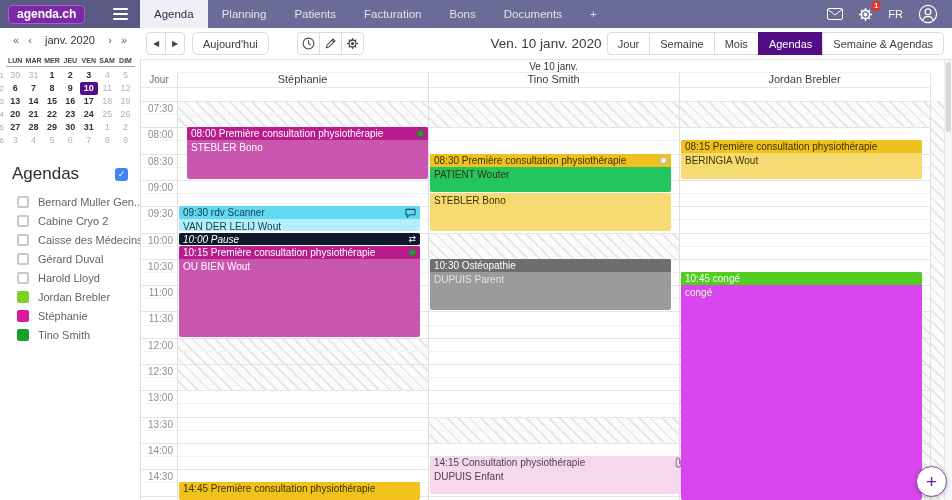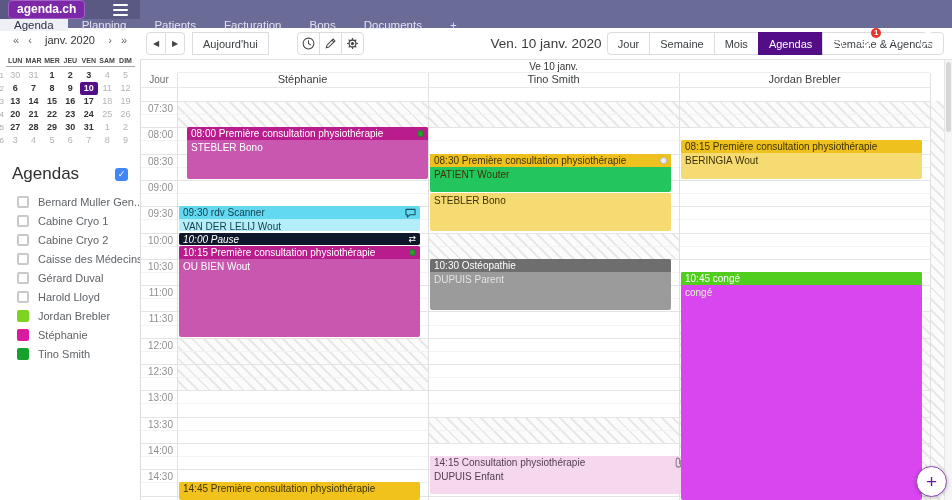--- a/index.html
+++ b/index.html
@@ -1,35 +1,35 @@
 <!DOCTYPE html>
 <html><head>
 <meta charset="utf-8">
 <style>
   html,body{margin:0;padding:0;overflow:hidden;background:#fff;}
   *{box-sizing:border-box;font-family:"Liberation Sans","DejaVu Sans",sans-serif;}
   .app{position:relative;width:952px;height:500px;overflow:hidden;background:#fff;}
 
   
-  .topbar{position:absolute;left:0;top:0;width:952px;height:28px;background:#6b6b97;display:flex;align-items:stretch;color:#fff;z-index:20;flex-direction:column;}
+  .topbar{position:absolute;left:0;top:0;width:952px;height:28px;background:#6b6b97;display:flex;align-items:stretch;color:#fff;z-index:20;}
   .brand{width:140px;background:#595984;display:flex;align-items:center;padding-left:8px;flex:none;}
   .logo{background:#7d28a6;border:1px solid #a45fc9;border-radius:4px;color:#fff;font-weight:bold;font-size:12px;padding:1px 8px 2px;cursor:pointer;}
   .hamburger{margin-left:auto;margin-right:12px;display:flex;flex-direction:column;gap:3px;cursor:pointer;}
   .hamburger i{display:block;width:15px;height:2px;background:#fff;border-radius:1px;}
   .tabs{display:flex;align-items:stretch;}
   .tab{padding:0 14px;display:flex;align-items:center;font-size:11.5px;color:#e2e3f0;cursor:pointer;white-space:nowrap;}
   .tab.active{background:#eef0f5;color:#30304a;}
   .topbar-right{margin-left:auto;display:flex;align-items:center;gap:15px;padding-right:14px;}
   .icon-btn{position:relative;display:flex;align-items:center;cursor:pointer;}
   .nbadge{position:absolute;top:-6px;right:-8px;background:#e5332c;color:#fff;font-size:8px;line-height:10px;padding:0 3px;border-radius:6px;font-weight:bold;}
   .lang{font-size:11px;color:#fff;cursor:pointer;}
 
   
   .toolbar{position:absolute;left:140px;top:28px;width:812px;height:32px;background:#fff;border-bottom:1px solid #e2e2e2;display:flex;align-items:center;z-index:15;}
-  .btn{height:23px;border:1px solid #d9dce1;background:#fff;font-size:11px;color:#3c4043;display:flex;align-items:center;justify-content:center;padding:0 10px;border-radius:0;cursor:pointer;white-space:nowrap;}
+  .btn{height:23px;border:1px solid #d9dce1;background:#fff;font-size:11px;color:#3c4043;display:flex;align-items:center;justify-content:center;padding:0 10px;border-radius:6px;cursor:pointer;white-space:nowrap;}
   .btn-group{display:flex;}
   .btn-group .btn{border-radius:0;margin-left:-1px;}
   .btn-group .btn:first-child{border-radius:4px 0 0 4px;margin-left:0;}
   .btn-group .btn:last-child{border-radius:0 4px 4px 0;}
   .arrow-btn{width:20px;padding:0;font-size:8px;color:#444;}
   .tool-icon{width:23px;padding:0;}
   .toolbar-title{position:absolute;left:0;width:812px;text-align:center;font-size:13.5px;color:#3a3a3a;pointer-events:none;}
   .view-group{margin-left:auto;margin-right:8px;display:flex;}
   .view-group .btn{border-radius:0;margin-left:-1px;}
   .view-group .btn:first-child{border-radius:4px 0 0 4px;margin-left:0;}
@@ -254,24 +254,20 @@
         </div>
       </div>
     <div class="agendas-title">
       <span>Agendas</span>
       <span class="master-cb">✓</span>
     </div>
     <div class="agenda-list" id="agenda-list">
         <div class="agenda-item">
           <span class="cb"></span>
           <span>Bernard Muller Gen...</span>
-        </div>
-        <div class="agenda-item">
-          <span class="cb"></span>
-          <span>Cabine Cryo 1</span>
         </div>
         <div class="agenda-item">
           <span class="cb"></span>
           <span>Cabine Cryo 2</span>
         </div>
         <div class="agenda-item">
           <span class="cb"></span>
           <span>Caisse des Médecins</span>
         </div>
         <div class="agenda-item">

